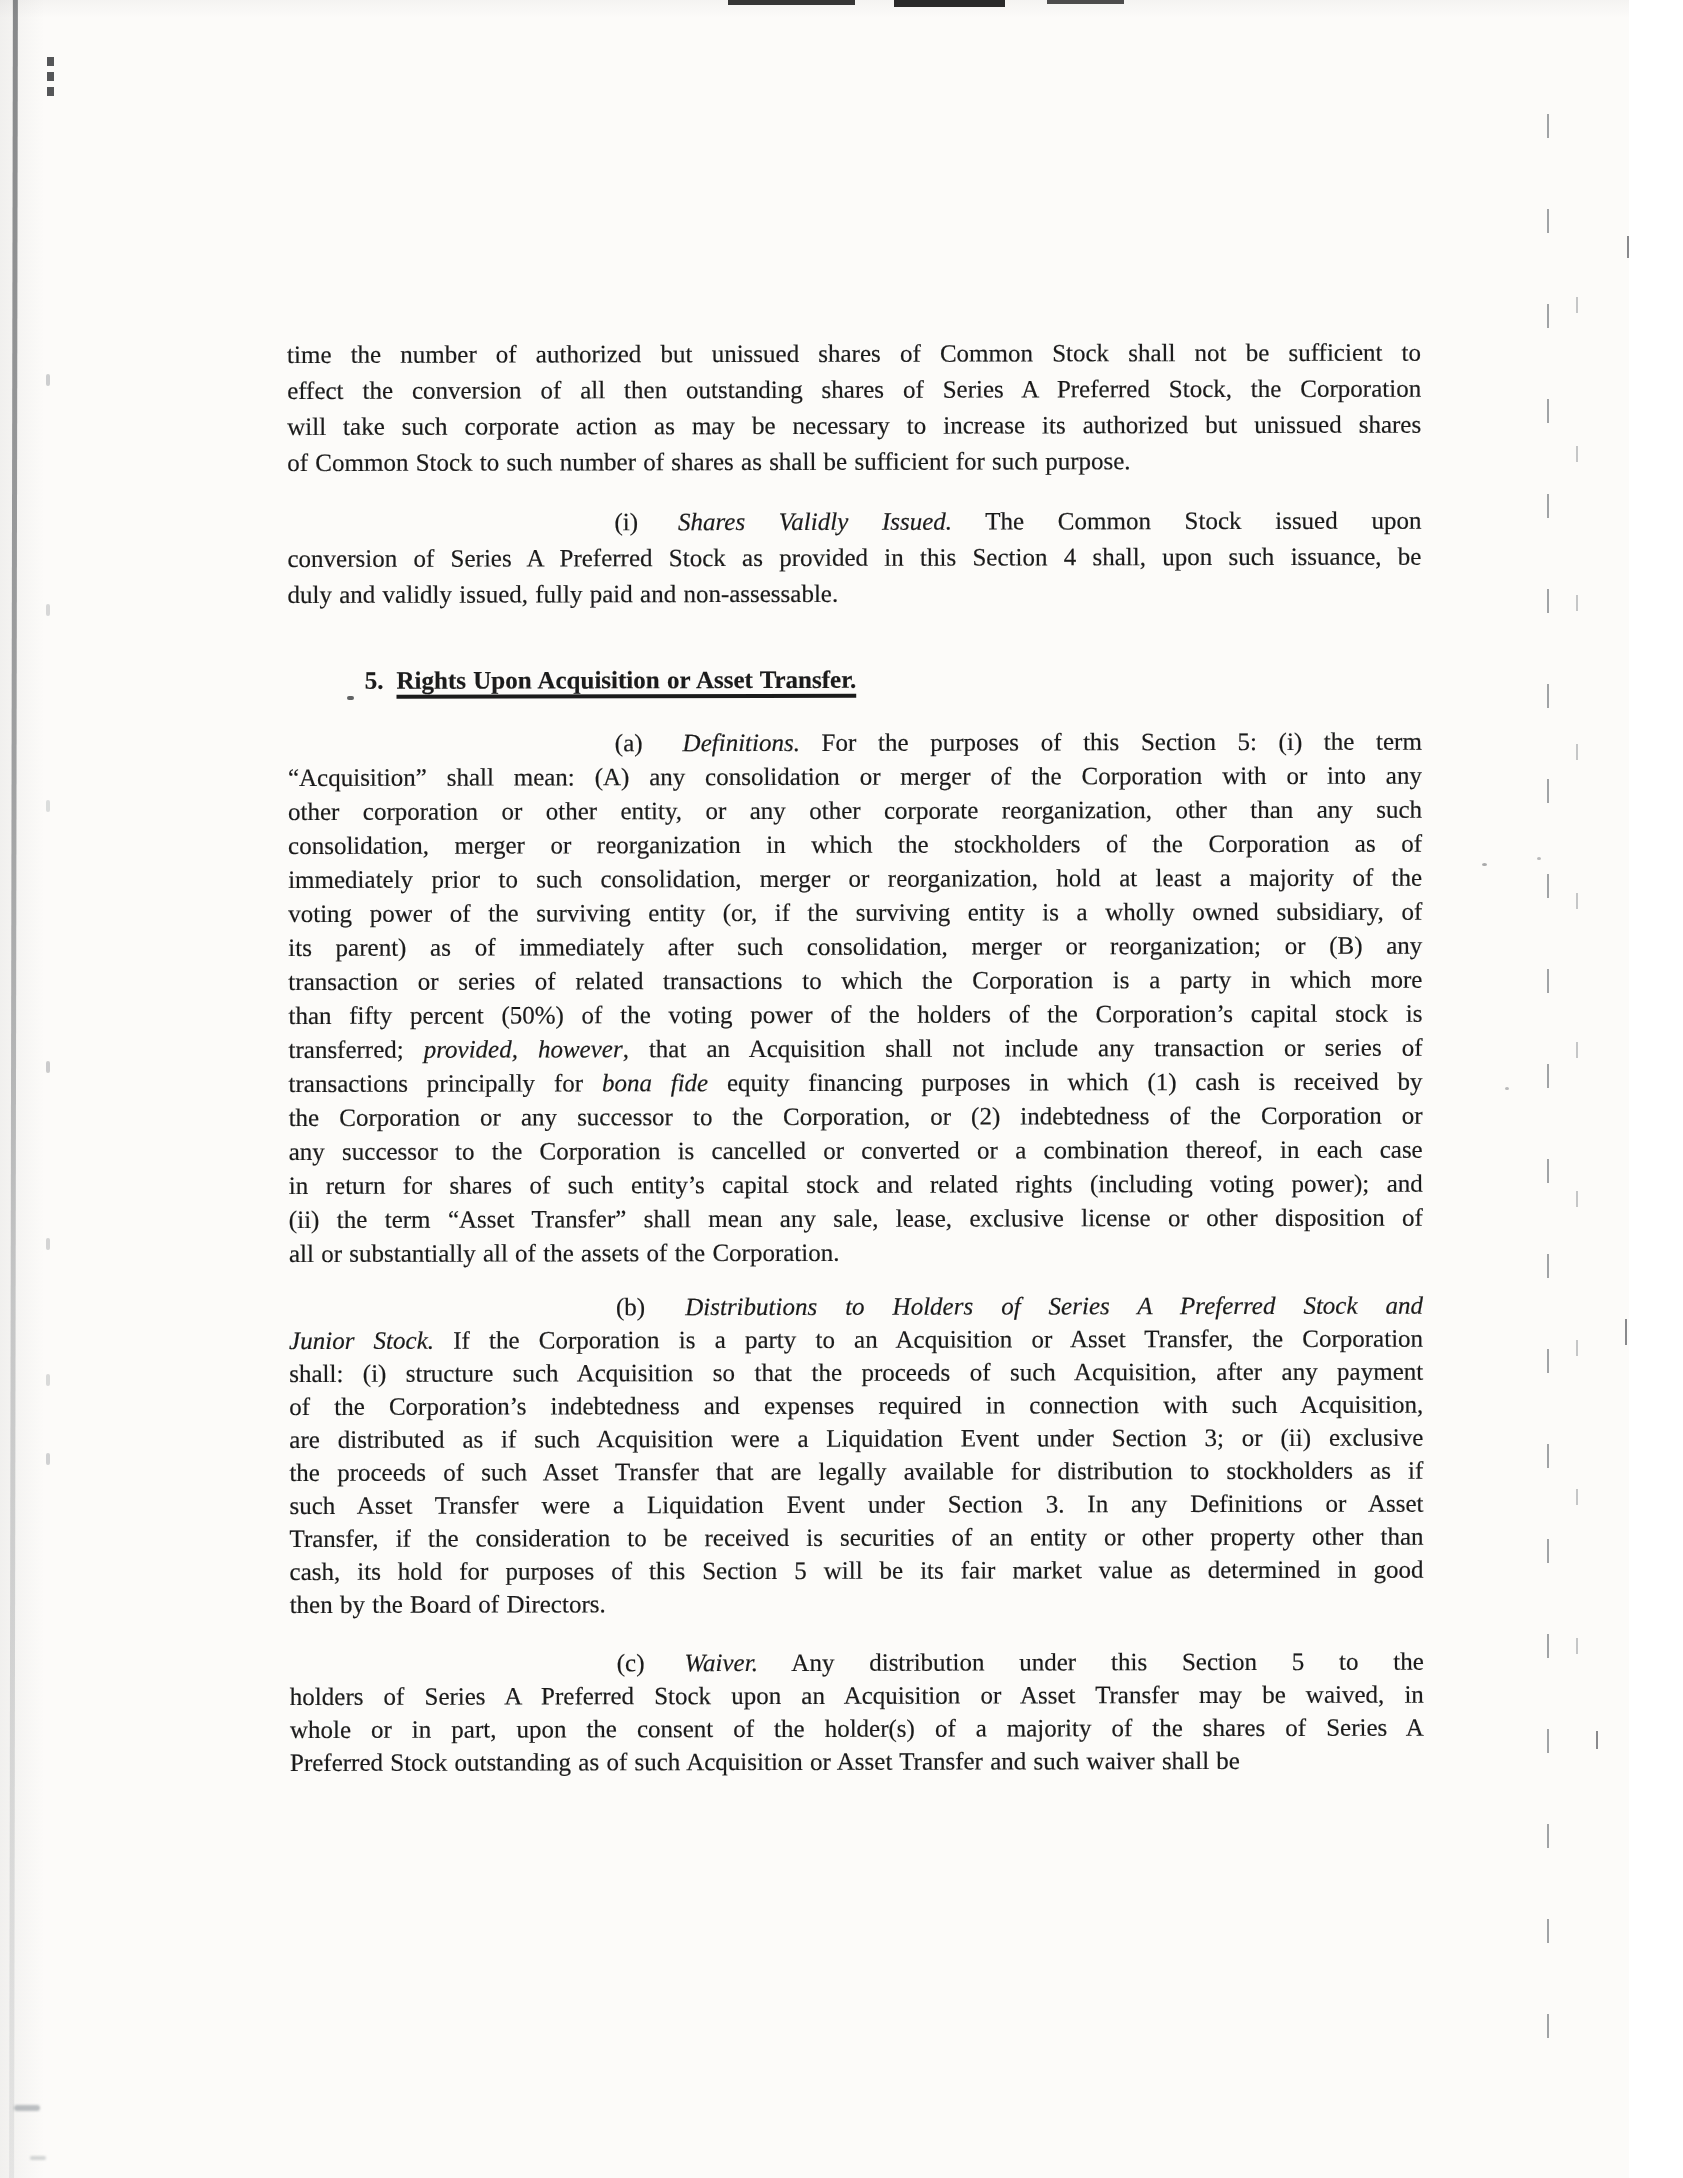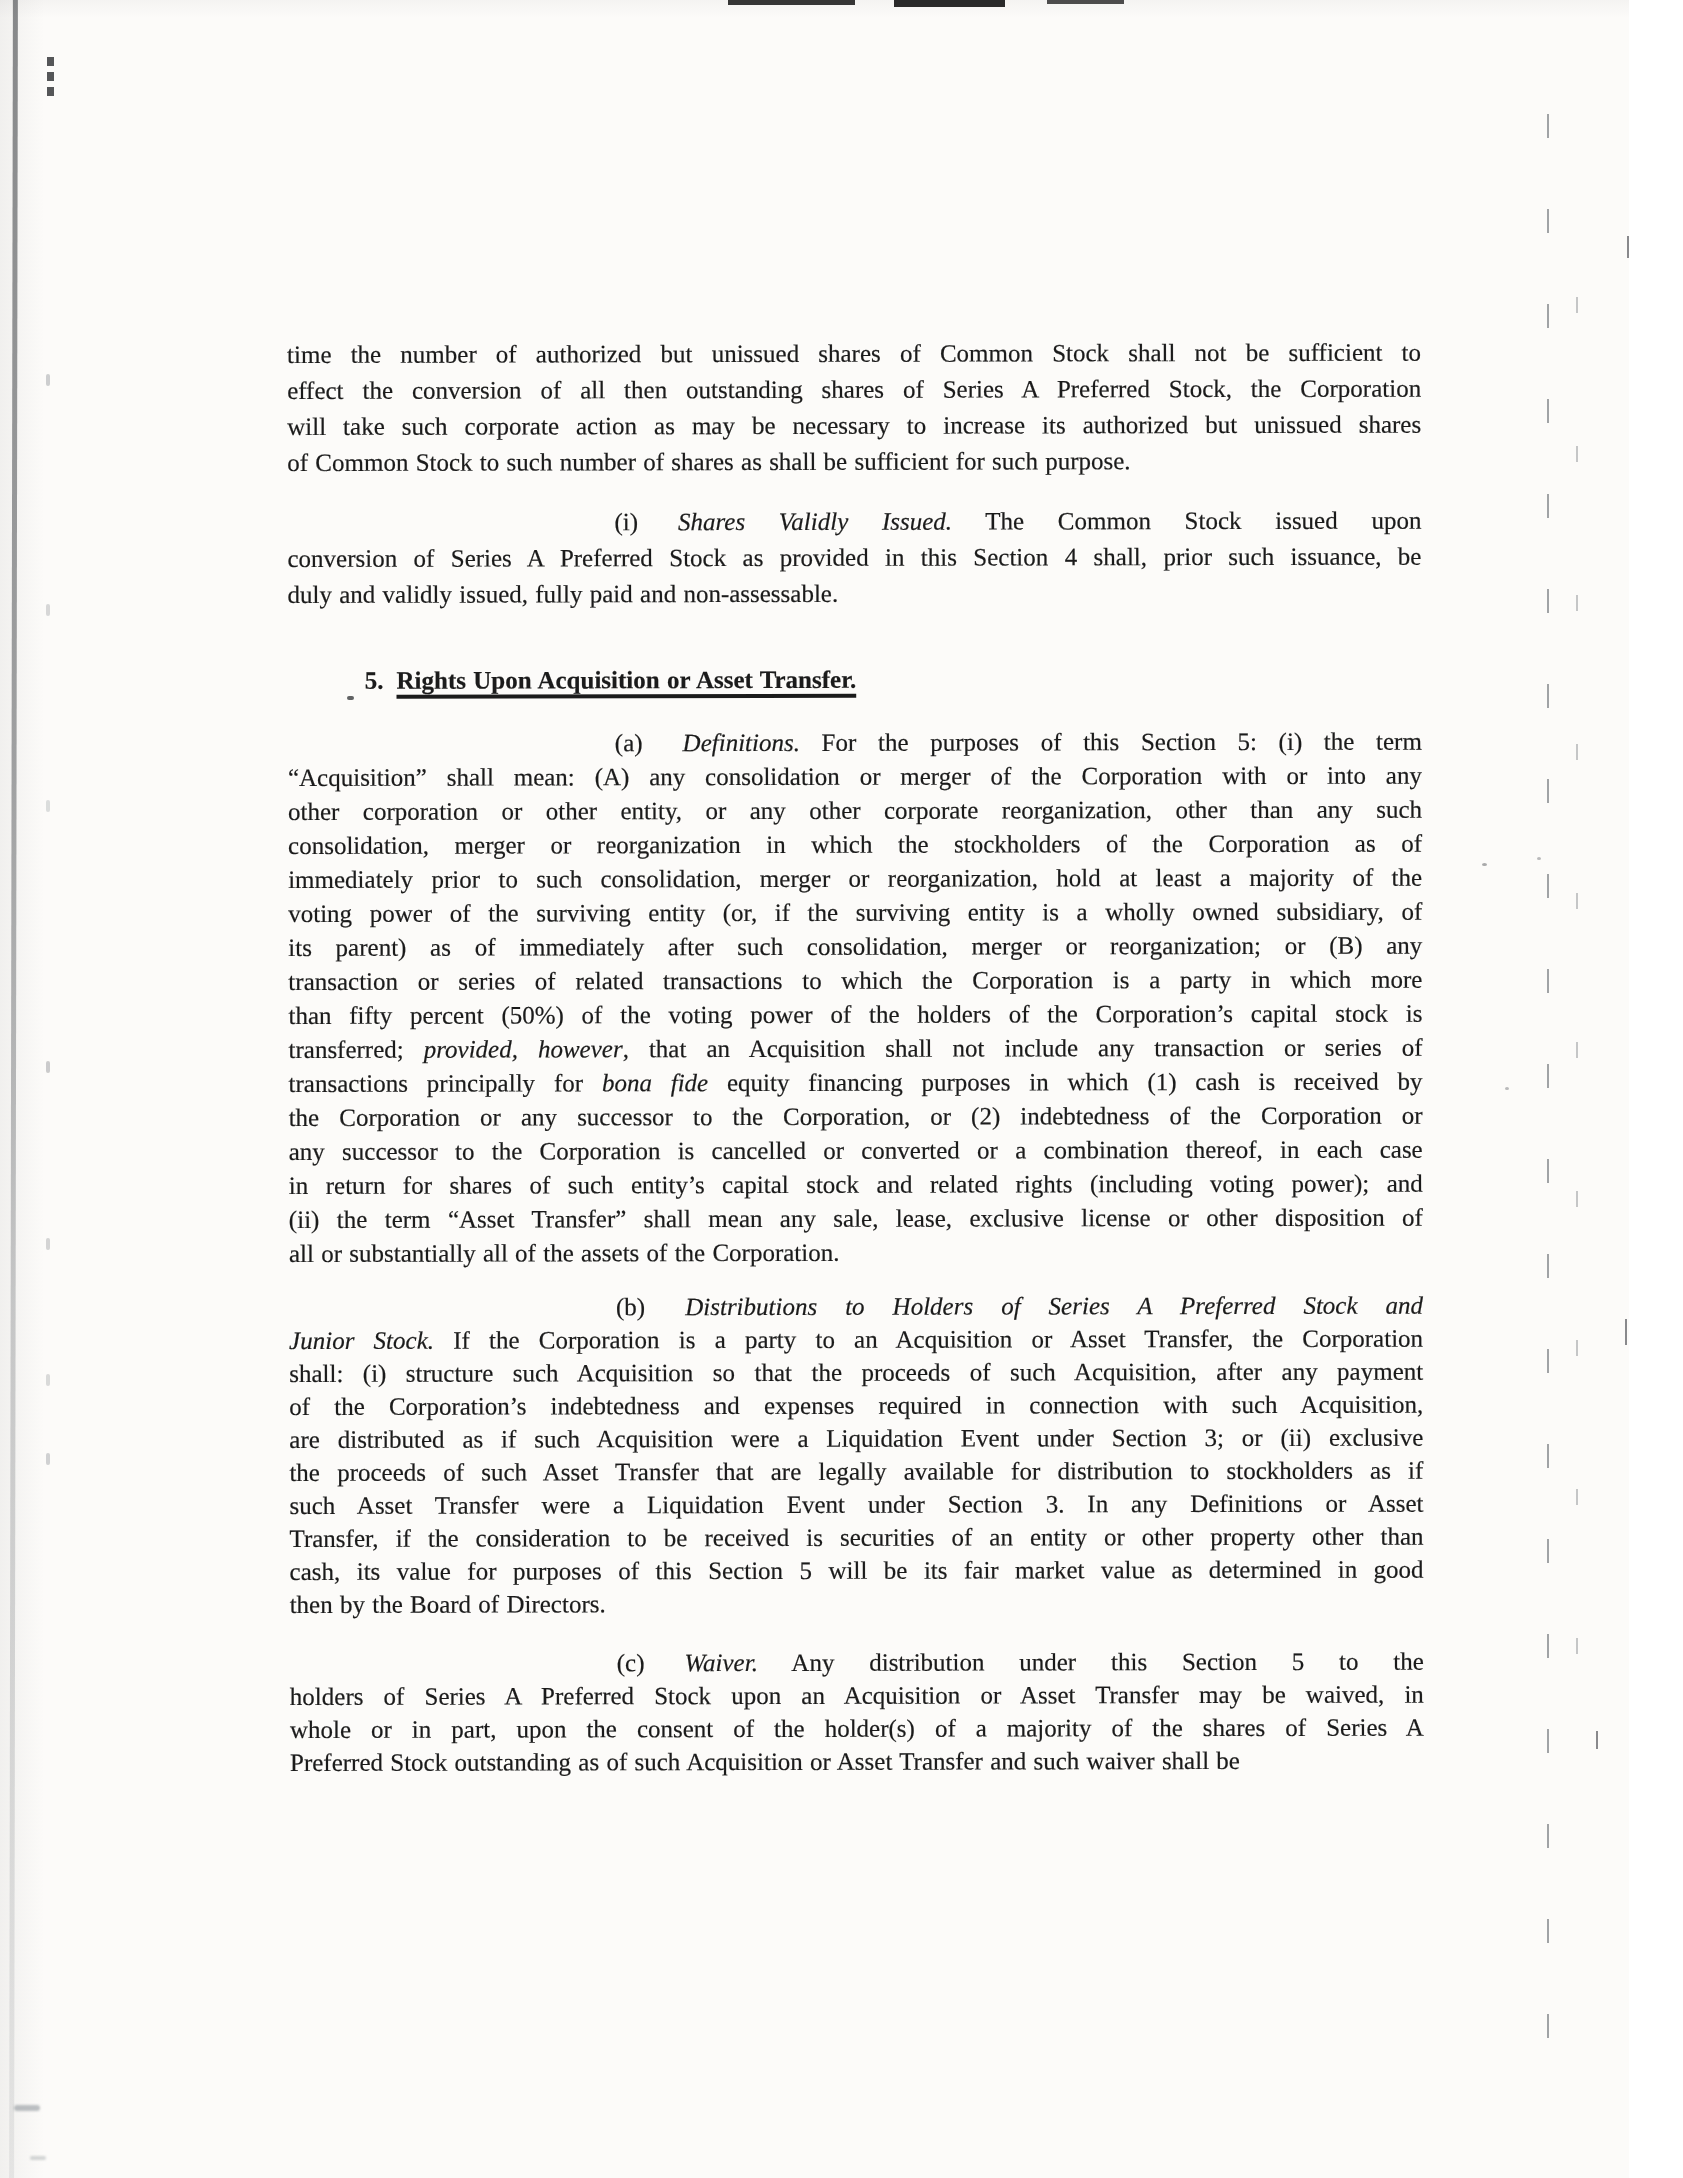--- a/index.html
+++ b/index.html
@@ -128,21 +128,21 @@
 
   <div class="textblock">
     <div class="para para-p1">
         <div class="line"><span>time the number of authorized but unissued shares of Common Stock shall not be sufficient to</span></div>
         <div class="line"><span>effect the conversion of all then outstanding shares of Series A Preferred Stock, the Corporation</span></div>
         <div class="line"><span>will take such corporate action as may be necessary to increase its authorized but unissued shares</span></div>
         <div class="line last"><span>of Common Stock to such number of shares as shall be sufficient for such purpose.</span></div>
       </div>
     <div class="para para-pi">
         <div class="line first"><span>(i)</span><span class="seg-gap"></span><span class="seg-i">Shares Validly Issued.</span><span>  The Common Stock issued upon</span></div>
-        <div class="line"><span>conversion of Series A Preferred Stock as provided in this </span><span class="seg-u">Section 4</span><span> shall, prior such issuance, be</span></div>
+        <div class="line"><span>conversion of Series A Preferred Stock as provided in this </span><span class="seg-u">Section 4</span><span> shall, upon such issuance, be</span></div>
         <div class="line last"><span>duly and validly issued, fully paid and non-assessable.</span></div>
       </div>
     <div class="para para-heading">
         <div class="line last"><span class="seg-b">5.</span><span class="seg-gs"></span><span class="seg-bu">Rights Upon Acquisition or Asset Transfer.</span></div>
       </div>
     <div class="para para-pa">
         <div class="line first"><span>(a)</span><span class="seg-gap"></span><span class="seg-i">Definitions.</span><span>  For the purposes of this </span><span class="seg-u">Section 5</span><span>: (i) the term</span></div>
         <div class="line"><span>“</span><span class="seg-u">Acquisition</span><span>” shall mean: (A) any consolidation or merger of the Corporation with or into any</span></div>
         <div class="line"><span>other corporation or other entity, or any other corporate reorganization, other than any such</span></div>
         <div class="line"><span>consolidation, merger or reorganization in which the stockholders of the Corporation as of</span></div>
@@ -161,21 +161,21 @@
       </div>
     <div class="para para-pb">
         <div class="line first"><span>(b)</span><span class="seg-gap"></span><span class="seg-i">Distributions to Holders of Series A Preferred Stock and</span></div>
         <div class="line"><span class="seg-i">Junior Stock.</span><span>  If the Corporation is a party to an Acquisition or Asset Transfer, the Corporation</span></div>
         <div class="line"><span>shall: (i) structure such Acquisition so that the proceeds of such Acquisition, after any payment</span></div>
         <div class="line"><span>of the Corporation’s indebtedness and expenses required in connection with such Acquisition,</span></div>
         <div class="line"><span>are distributed as if such Acquisition were a Liquidation Event under </span><span class="seg-u">Section 3</span><span>; or (ii) exclusive</span></div>
         <div class="line"><span>the proceeds of such Asset Transfer that are legally available for distribution to stockholders as if</span></div>
         <div class="line"><span>such Asset Transfer were a Liquidation Event under </span><span class="seg-u">Section 3</span><span>.  In any Definitions or Asset</span></div>
         <div class="line"><span>Transfer, if the consideration to be received is securities of an entity or other property other than</span></div>
-        <div class="line"><span>cash, its value for purposes of this </span><span class="seg-u">Section 5</span><span> will be its fair market value as determined in good</span></div>
+        <div class="line"><span>cash, its hold for purposes of this </span><span class="seg-u">Section 5</span><span> will be its fair market value as determined in good</span></div>
         <div class="line last"><span>then by the Board of Directors.</span></div>
       </div>
     <div class="para para-pc">
         <div class="line first"><span>(c)</span><span class="seg-gap"></span><span class="seg-i">Waiver.</span><span>  Any distribution under this </span><span class="seg-u">Section 5</span><span> to the</span></div>
         <div class="line"><span>holders of Series A Preferred Stock upon an Acquisition or Asset Transfer may be waived, in</span></div>
         <div class="line"><span>whole or in part, upon the consent of the holder(s) of a majority of the shares of Series A</span></div>
         <div class="line last"><span>Preferred Stock outstanding as of such Acquisition or Asset Transfer and such waiver shall be</span></div>
       </div>
   </div>
 

